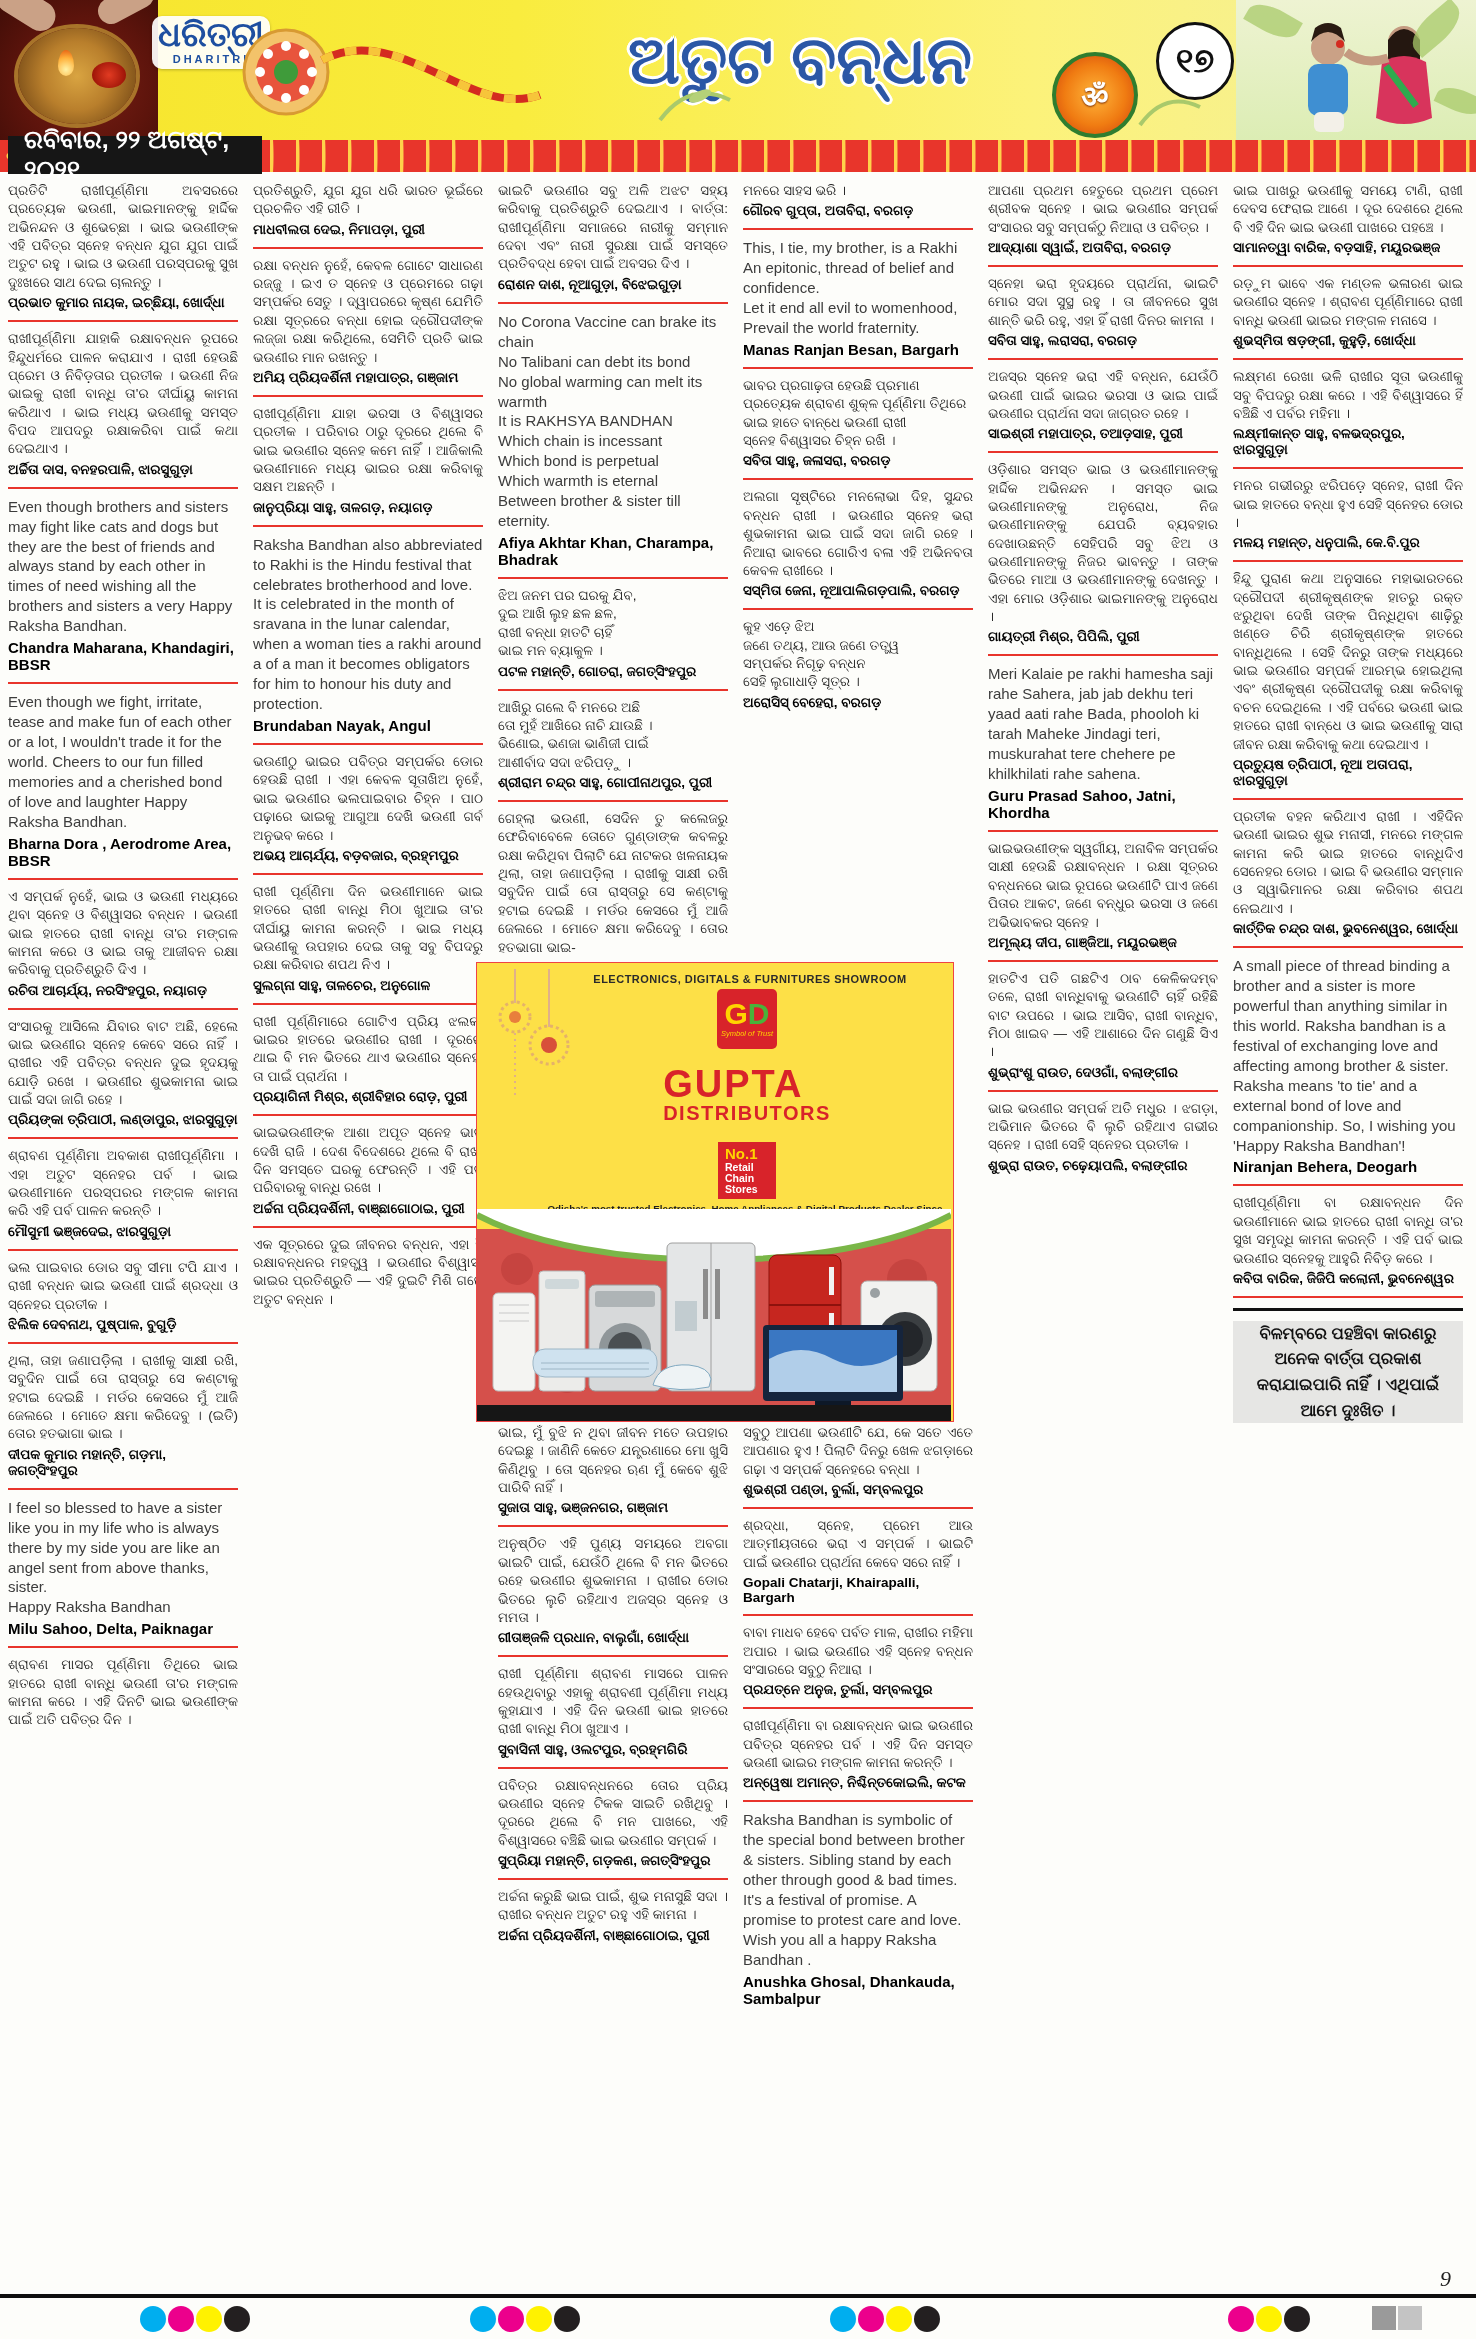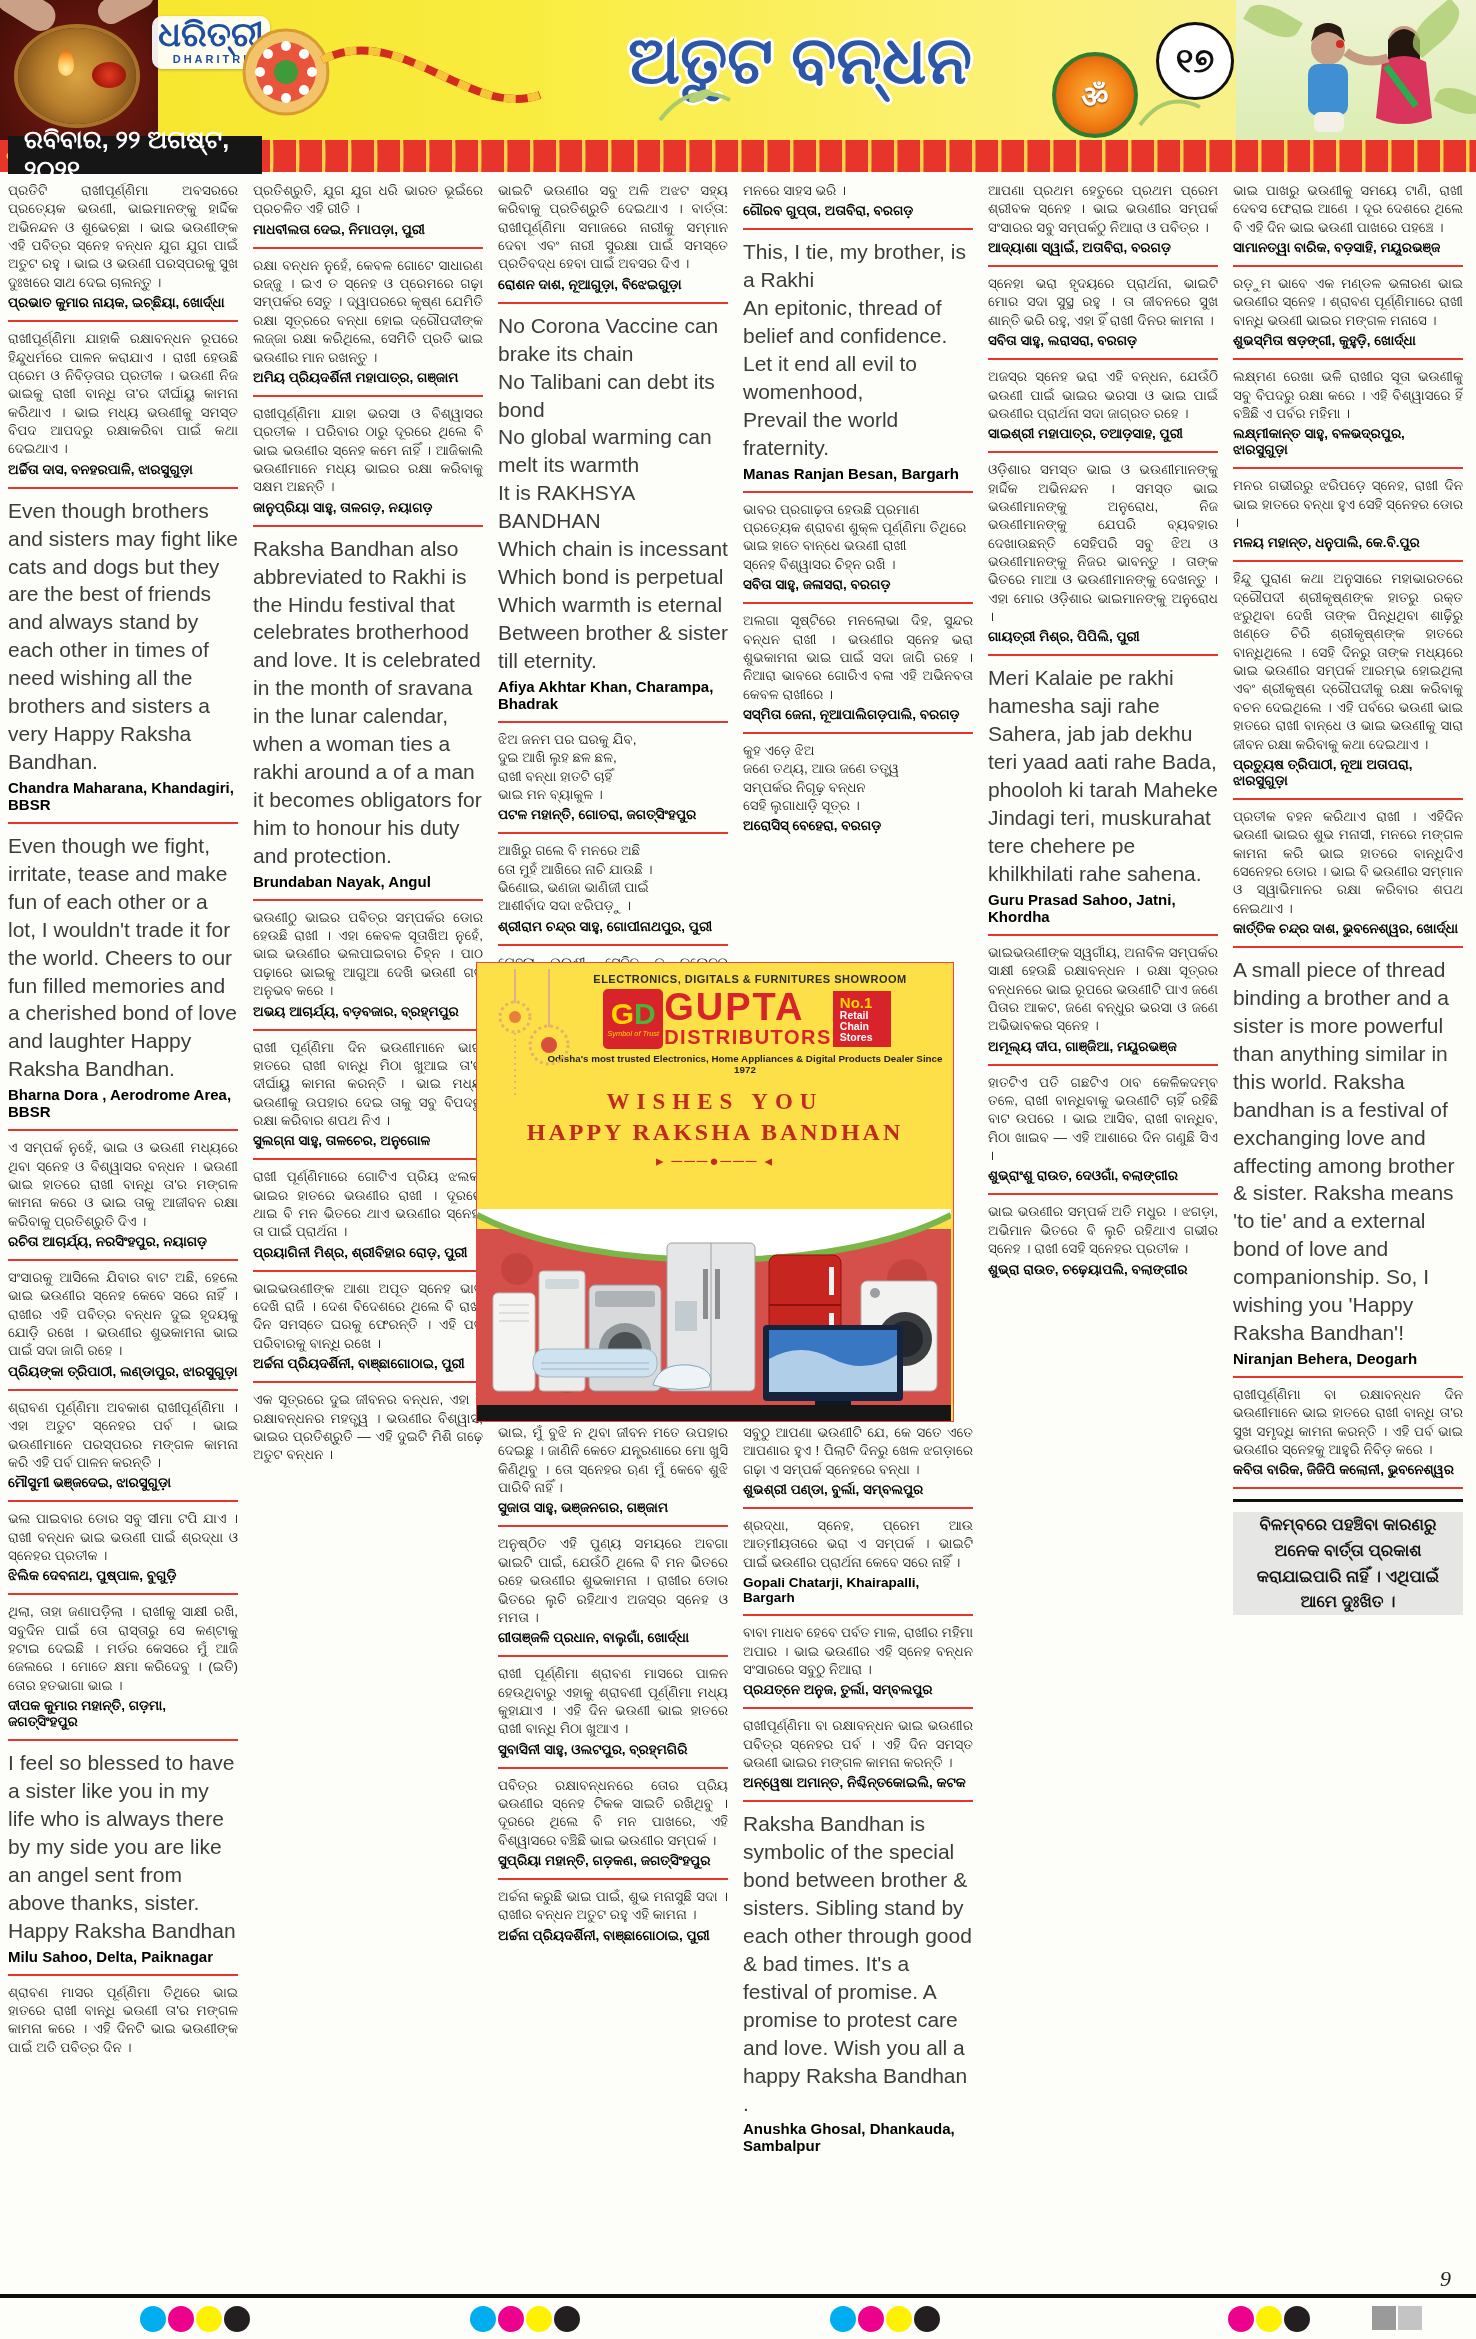--- a/index.html
+++ b/index.html
@@ -37,31 +37,31 @@
   
   .strip{position:absolute;left:0;top:140px;width:1476px;height:32px;background:#e8352b;
      background-image:repeating-radial-gradient(circle at 10px 16px,#ffd24a 0 3px,transparent 4px 26px);}
   .date-box{position:absolute;left:8px;top:136px;width:238px;height:38px;background:#161616;color:#fff;
      display:flex;align-items:center;justify-content:center;font-size:25px;font-weight:700;z-index:3;padding-left:16px;}
   
   .col{position:absolute;top:182px;width:230px;}
   .seg{overflow:hidden;}
   .block{margin:0 0 2px 0;}
   .body{margin:0;color:#1d1d1d;font-size:13.5px;line-height:1.36;text-align:justify;}
-  .body.english{font-size:21px;line-height:1.33;color:#3c3c3c;text-align:left;}
+  .body.english{font-size:15px;line-height:1.33;color:#3c3c3c;text-align:left;}
   .poem{white-space:pre-line;text-align:left;}
   .byline{margin:3px 0 0 0;font-weight:700;font-size:13.5px;color:#000;}
   .byline.english{font-size:15px;}
   .hr{border-top:2px solid #e8342b;margin:9px 0 8px 0;}
   .black-rule{border-top:3px solid #111;margin:10px 0;}
   .notice-box{background:#e6e6e4;padding:0 12px;text-align:center;font-weight:700;font-size:16.5px;line-height:1.55;color:#111;}
   
   .ad{position:absolute;left:476px;top:962px;width:476px;height:458px;background:#fde047;border:1px solid #ef4444;z-index:6;overflow:hidden;}
   .ad-head{margin-top:10px;padding-left:70px;text-align:center;font-size:11px;font-weight:700;color:#2b2b2b;letter-spacing:.5px;}
-  .ad-logo-row{display:flex;justify-content:center;align-items:center;gap:1px;margin-top:4px;padding-left:64px;}
+  .ad-logo-row{display:flex;justify-content:center;align-items:center;gap:17px;margin-top:4px;padding-left:64px;flex-direction:column;}
   .gd-box{width:60px;height:60px;background:#d8232a;border-radius:5px;display:flex;flex-direction:column;align-items:center;justify-content:center;}
   .gd-box .mono{font-size:30px;font-weight:800;line-height:.9;}
   .gd-box .g{color:#ffd400;}
   .gd-box .trust{font-size:7.5px;color:#ffd400;font-style:italic;margin-top:2px;}
   .ad-name .l1{font-size:38px;font-weight:800;color:#d8232a;letter-spacing:2px;line-height:.95;}
   .ad-name .l2{font-size:20px;font-weight:800;color:#d8232a;letter-spacing:1.5px;}
   .no1-box{background:#d8232a;color:#fff;padding:4px 7px;text-align:left;line-height:1.05;}
   .no1-box .big{font-size:15px;font-weight:800;color:#ffd400;}
   .no1-box .sm{font-size:10.5px;font-weight:700;}
   .ad-tagline{margin-top:4px;text-align:center;font-size:9.8px;font-weight:700;color:#1f1f1f;padding-left:60px;}

